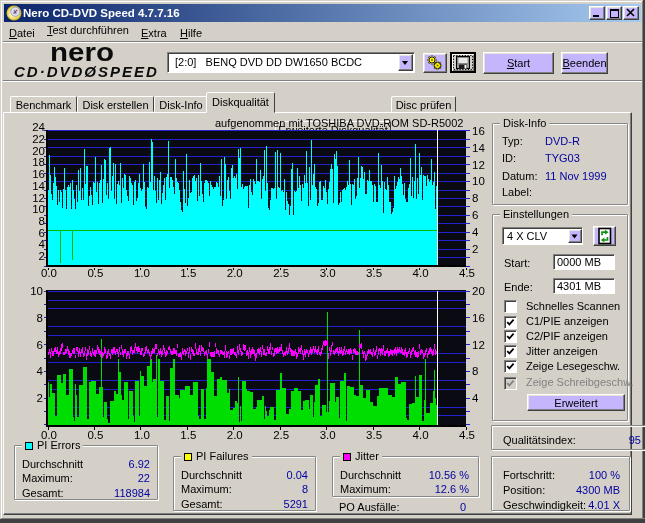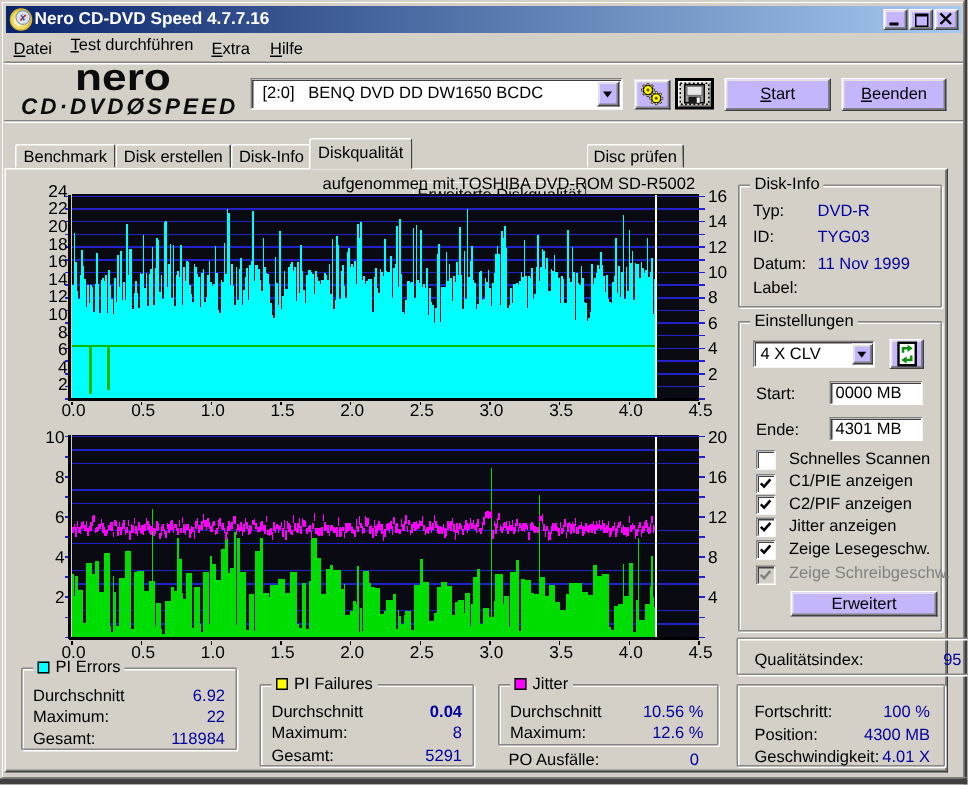--- a/index.html
+++ b/index.html
@@ -90,21 +90,21 @@
 </svg></div>
 <div class="abs" style="left:450px;top:52px;width:26px;height:21px;border:2px solid #000;background:#d4d0c8;box-shadow:inset 1px 1px 0 #fff, inset -1px -1px 0 #808080;">
 <svg width="22" height="17" viewBox="0 0 22 17">
 <rect x="1.5" y="1.5" width="19" height="14" fill="none" stroke="#000" stroke-width="1" stroke-dasharray="1.2 1.6"></rect>
 <rect x="4.5" y="2.5" width="13" height="12" fill="#9a9a9a" stroke="#000" stroke-width="1"></rect>
 <rect x="6" y="3.5" width="10" height="6" fill="#e8e8e8" stroke="#505050" stroke-width="0.5"></rect>
 <rect x="7" y="10.5" width="8" height="4.5" fill="#1a1a1a"></rect>
 <rect x="12.5" y="11" width="2" height="3.5" fill="#fff"></rect>
 </svg></div>
 <div class="abs raised" style="left:483px;top:52px;width:71px;height:22px;text-align:center;line-height:21px;"><span style="text-decoration:underline">S</span>tart</div>
-<div class="abs raised" style="left:561px;top:52px;width:70px;height:22px;text-align:center;line-height:21px;"><span style="text-decoration:underline">B</span>eenden</div>
+<div class="abs raised" style="left:561px;top:52px;width:47px;height:22px;text-align:center;line-height:21px;"><span style="text-decoration:underline">B</span>eenden</div>
 
 <div class="abs" style="left:3px;top:112px;width:629px;height:403px;border:1px solid;border-color:#fff #404040 #404040 #fff;box-shadow:inset -1px -1px 0 #808080;background:#d4d0c8;"></div>
 
 <div class="tab" style="left:10px;width:67px;">Benchmark</div>
 <div class="tab" style="left:77px;width:77px;">Disk erstellen</div>
 <div class="tab" style="left:154px;width:54px;">Disk-Info</div>
 <div class="tab" style="left:206px;top:92px;width:69px;height:21px;padding-top:3px;z-index:3;">Diskqualität</div>
 <div class="tab" style="left:275px;width:116px;margin-top:25px;">Erweiterte Diskqualität</div>
 <div class="tab" style="left:391px;width:65px;">Disc prüfen</div>
 
@@ -270,21 +270,21 @@
     <div class="abs blue" style="right:7px;top:12px;">6.92</div>
   <div class="abs" style="left:7px;top:26px;">Maximum:</div>
     <div class="abs blue" style="right:7px;top:26px;">22</div>
   <div class="abs" style="left:7px;top:41px;">Gesamt:</div>
     <div class="abs blue" style="right:7px;top:41px;">118984</div>
 </div>
 
 <div class="abs etched" style="left:173px;top:456px;width:143px;height:55px;">
   <div class="gb-label" style="left:7px;"><span style="display:inline-block;width:8px;height:8px;background:#ffff00;border:1px solid #000;margin-right:4px;vertical-align:-1px;"></span>PI Failures</div>
   <div class="abs" style="left:7px;top:12px;">Durchschnitt</div>
-    <div class="abs blue" style="right:7px;top:12px;font-weight:bold;">0.04</div>
+    <div class="abs blue" style="right:7px;top:12px;">0.04</div>
   <div class="abs" style="left:7px;top:26px;">Maximum:</div>
     <div class="abs blue" style="right:7px;top:26px;">8</div>
   <div class="abs" style="left:7px;top:41px;">Gesamt:</div>
     <div class="abs blue" style="right:7px;top:41px;">5291</div>
 </div>
 
 <div class="abs etched" style="left:332px;top:456px;width:147px;height:41px;">
   <div class="gb-label" style="left:7px;"><span style="display:inline-block;width:8px;height:8px;background:#ff00ff;border:1px solid #000;margin-right:4px;vertical-align:-1px;"></span>Jitter</div>
   <div class="abs" style="left:7px;top:12px;">Durchschnitt</div>
     <div class="abs blue" style="right:9px;top:12px;">10.56 %</div>

